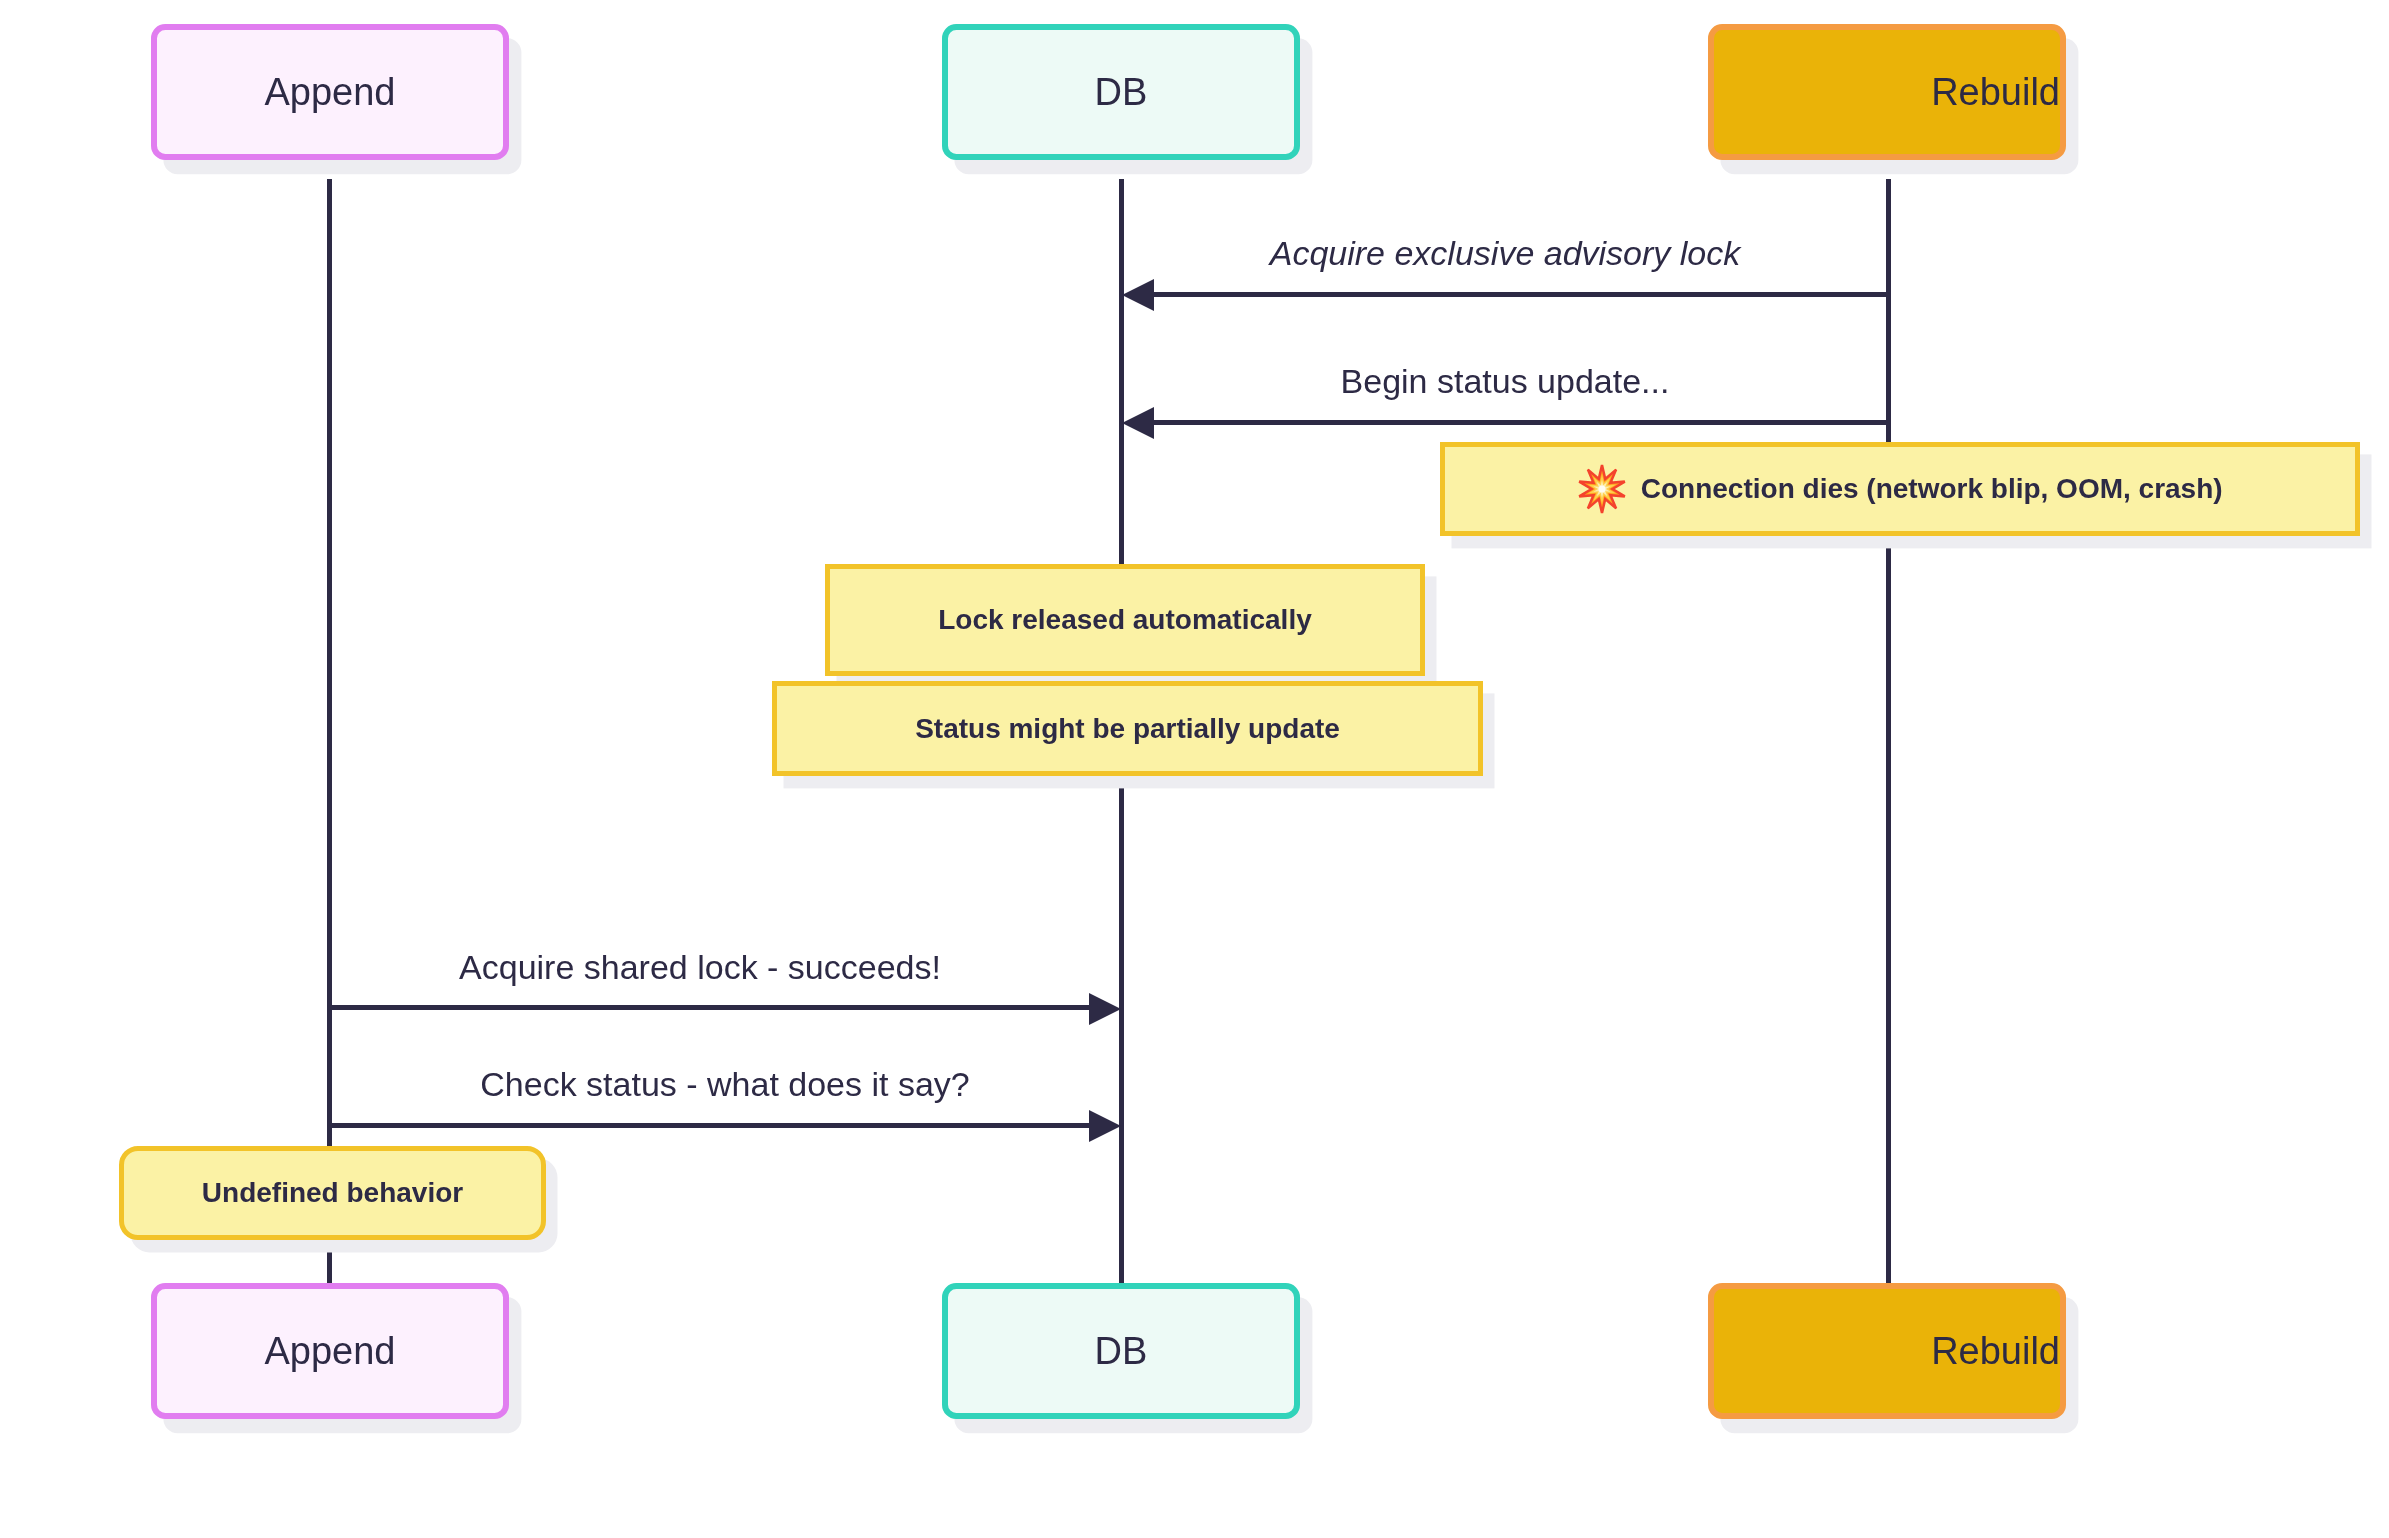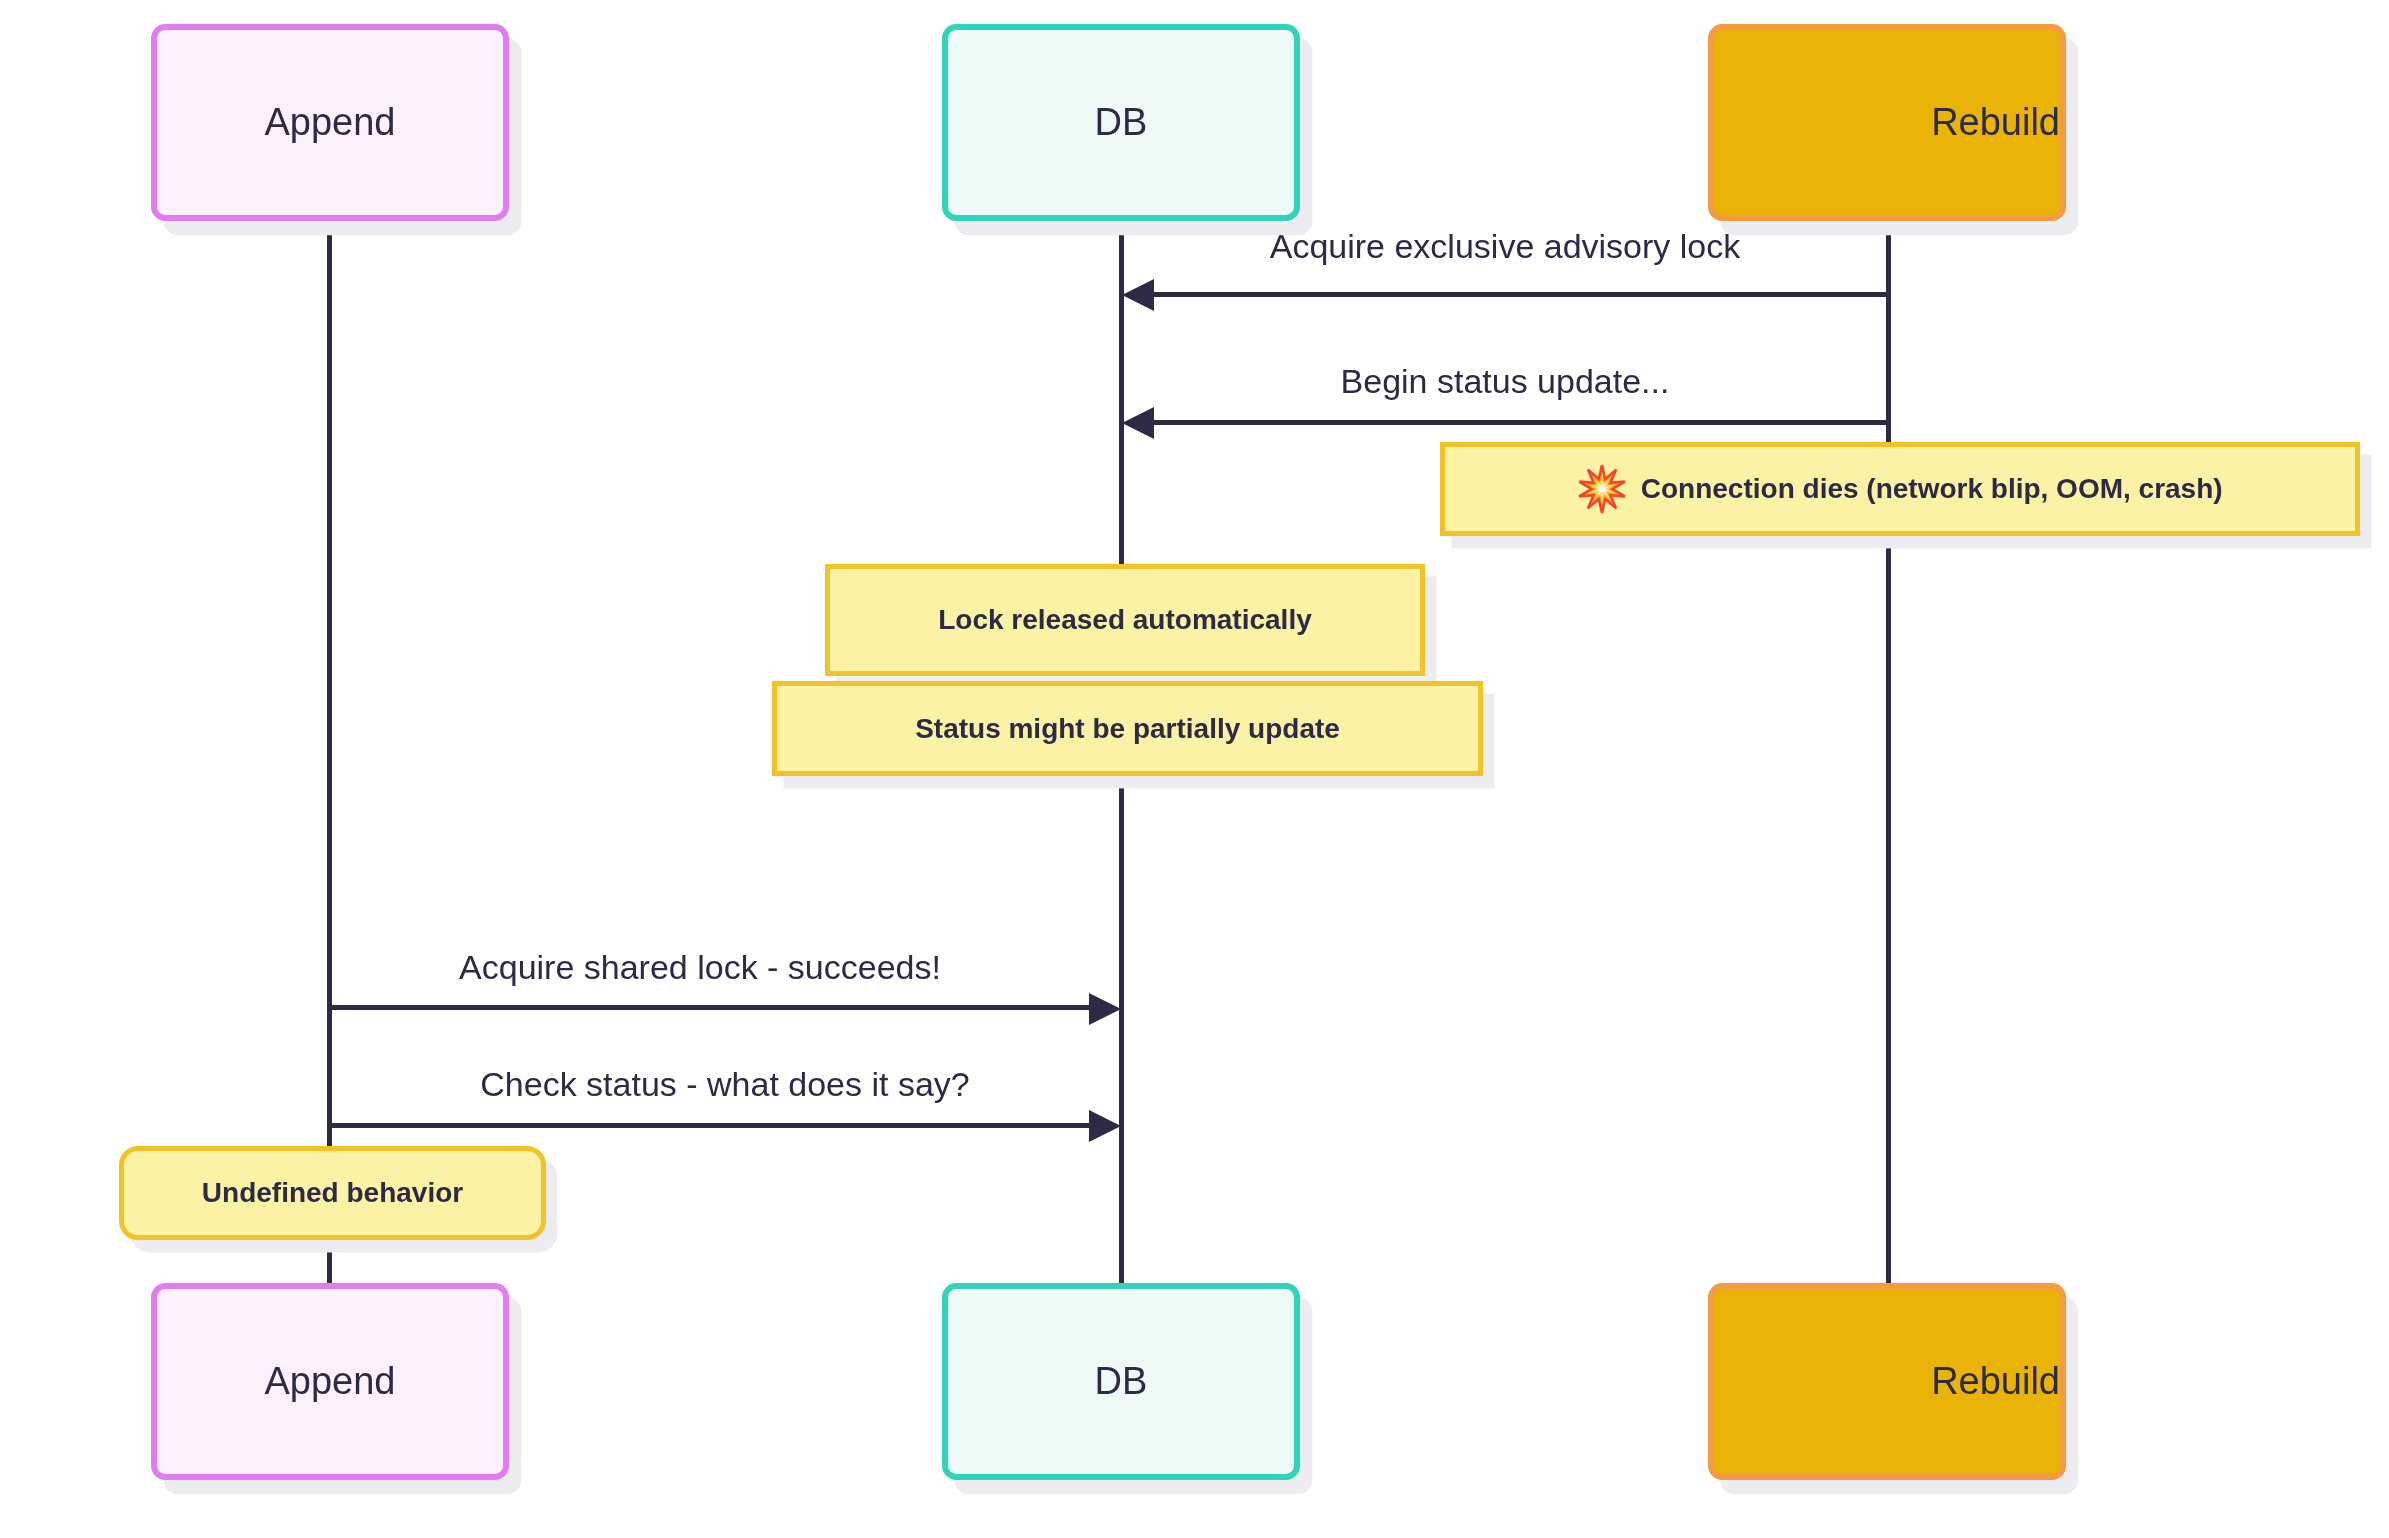--- a/index.html
+++ b/index.html
@@ -14,21 +14,21 @@
     background: #ffffff;
     font-family: "Liberation Sans", "DejaVu Sans", sans-serif;
     color: #2d2a45;
     overflow: hidden;
   }
 
   
   .participant {
     position: absolute;
     width: 358px;
-    height: 197px;
+    height: 136px;
     box-sizing: border-box;
     border: 6.2px solid;
     border-radius: 14.3px;
     display: flex;
     align-items: center;
     justify-content: center;
     font-size: 38px;
     box-shadow: 12.4px 14.3px 0 #ededf1;
     z-index: 4;
   }
@@ -110,21 +110,21 @@
   <div class="participant append row-top col-append">
     <span>Append</span>
   </div>
   <div class="participant db row-top col-db">
     <span>DB</span>
   </div>
   <div class="participant rebuild row-top col-rebuild">
     <span>Rebuild</span>
   </div>
 
-  <div class="msg-label" style="left:1505px; top:222px;">Acquire exclusive advisory lock</div>
+  <div class="msg-label" style="left:1505px; top:229px;font-style:italic;">Acquire exclusive advisory lock</div>
   <div class="msg-line" style="left:1151px; top:292px; width:738px;"></div>
   <div class="msg-head point-left" style="left:1122px; top:279px;"></div>
 
   <div class="msg-label" style="left:1505px; top:357px;">Begin status update...</div>
   <div class="msg-line" style="left:1151px; top:420px; width:738px;"></div>
   <div class="msg-head point-left" style="left:1122px; top:407px;"></div>
 
   <div class="note" style="left:1440px; top:442px; width:920px; height:94px;">
     <svg class="icon" width="50" height="50" viewBox="0 0 100 100">
       <polygon fill="#ffa01e" stroke="#f4432c" stroke-width="5" stroke-linejoin="miter" points="50,2 56.5,30 78.2,11.2 67,37.7 95.6,35.2 71,50 95.6,64.8 67,62.3 78.2,88.8 56.5,70 50,98 43.5,70 21.8,88.8 33,62.3 4.4,64.8 29,50 4.4,35.2 33,37.7 21.8,11.2 43.5,30"></polygon>

